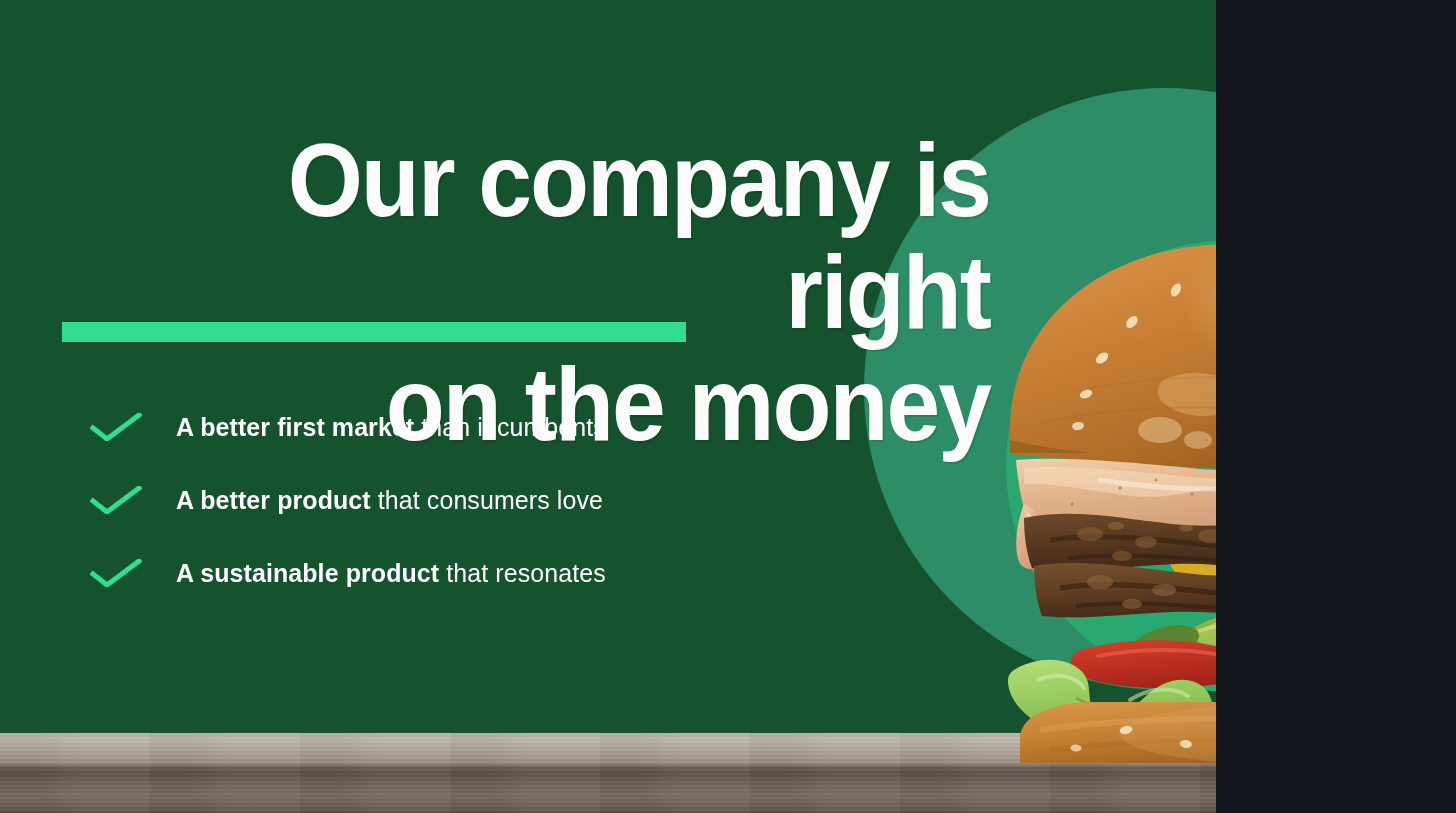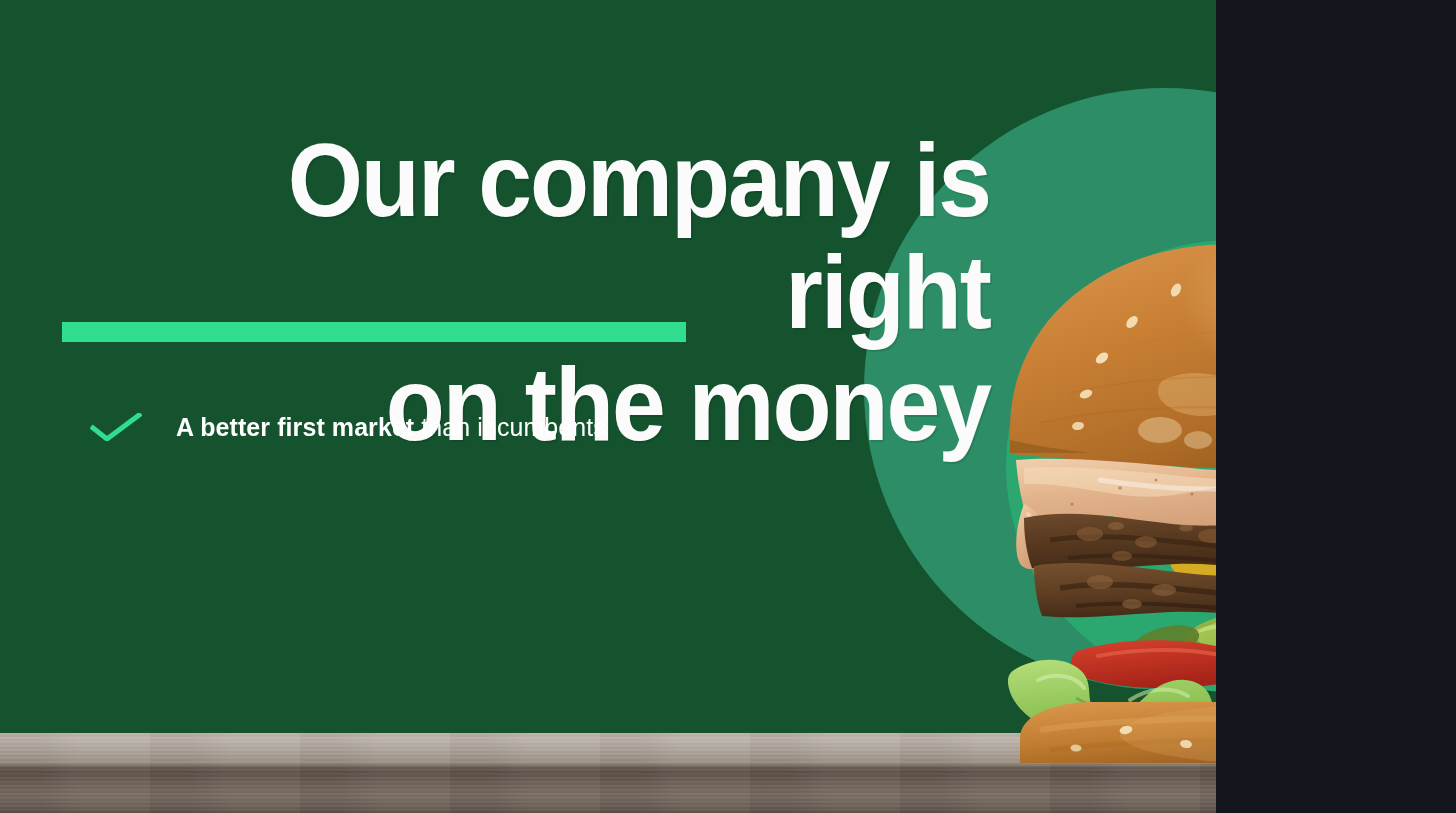--- a/index.html
+++ b/index.html
@@ -445,16 +445,32 @@
 
     <ul class="bullets">
       <li class="bullet">
         <span class="check-icon">
           <svg viewBox="0 0 52 28" xmlns="http://www.w3.org/2000/svg">
             <path d="M3 15 L17 26 L49 2" fill="none" stroke="#31dd8e" stroke-width="5" stroke-linecap="square" stroke-linejoin="miter"></path>
           </svg>
         </span>
         <span class="bullet-text"><b>A better first market</b><span> than incumbents</span></span>
       </li>
+      <li class="bullet">
+        <span class="check-icon">
+          <svg viewBox="0 0 52 28" xmlns="http://www.w3.org/2000/svg">
+            <path d="M3 15 L17 26 L49 2" fill="none" stroke="#31dd8e" stroke-width="5" stroke-linecap="square" stroke-linejoin="miter"></path>
+          </svg>
+        </span>
+        <span class="bullet-text"><b>A better product</b><span> that consumers love</span></span>
+      </li>
+      <li class="bullet">
+        <span class="check-icon">
+          <svg viewBox="0 0 52 28" xmlns="http://www.w3.org/2000/svg">
+            <path d="M3 15 L17 26 L49 2" fill="none" stroke="#31dd8e" stroke-width="5" stroke-linecap="square" stroke-linejoin="miter"></path>
+          </svg>
+        </span>
+        <span class="bullet-text"><b>A sustainable product</b><span> that resonates</span></span>
+      </li>
     </ul>
   </div>
 
 </div>
 
 </body></html>

